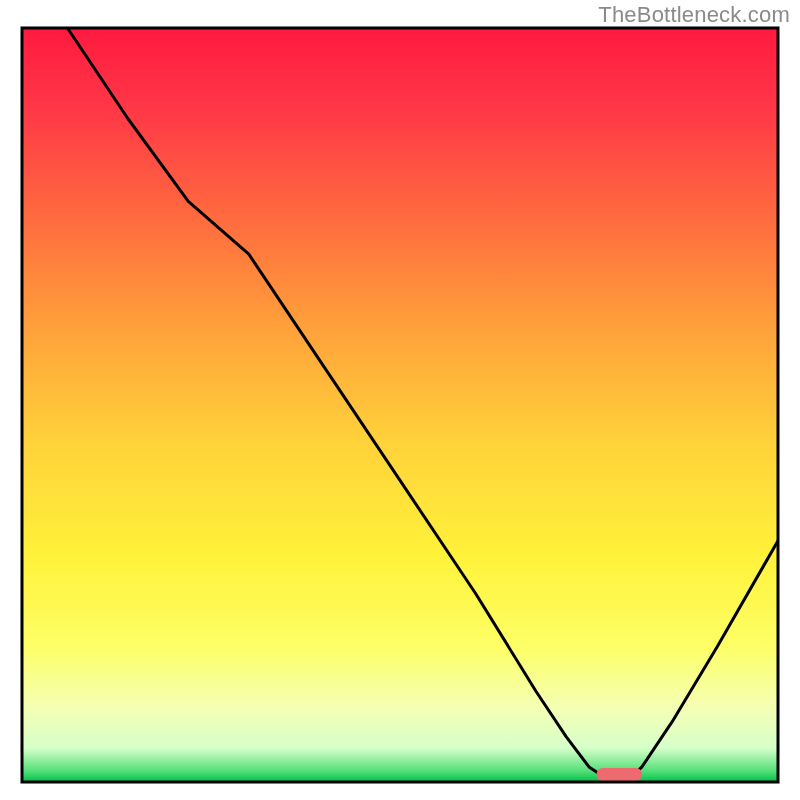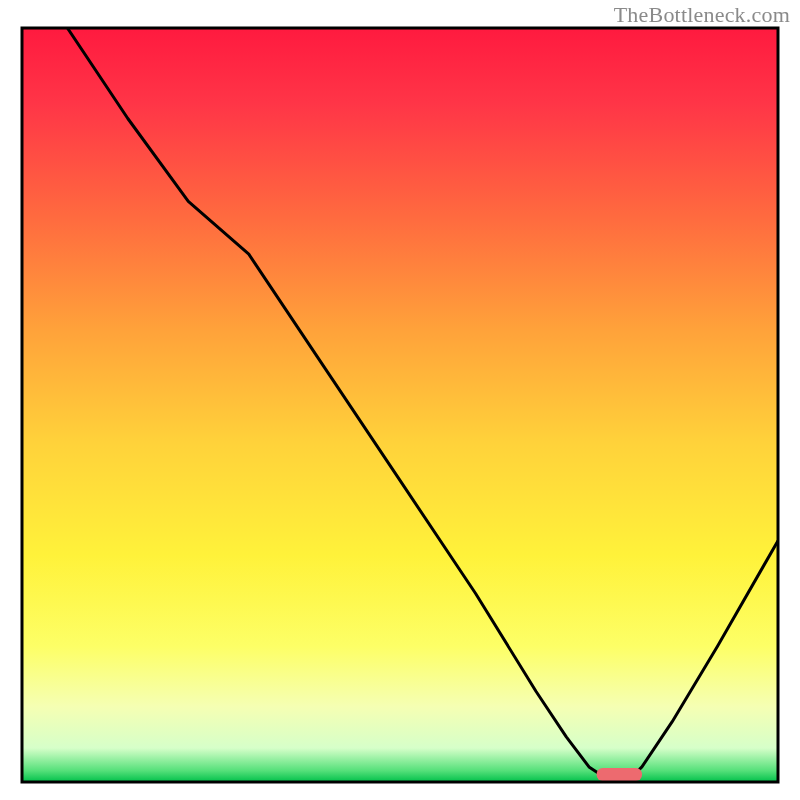--- a/index.html
+++ b/index.html
@@ -8,21 +8,20 @@
     width: 800px;
     height: 800px;
     background: #ffffff;
     overflow: hidden;
     font-family: Arial, Helvetica, sans-serif;
   }
   .wrap {
     position: relative;
     width: 800px;
     height: 800px;
-    font-family: Liberation Serif, serif;
   }
   .watermark {
     position: absolute;
     top: 2px;
     right: 10px;
     color: #8a8a8a;
     font-size: 22px;
     font-weight: 500;
     letter-spacing: 0.2px;
   }

